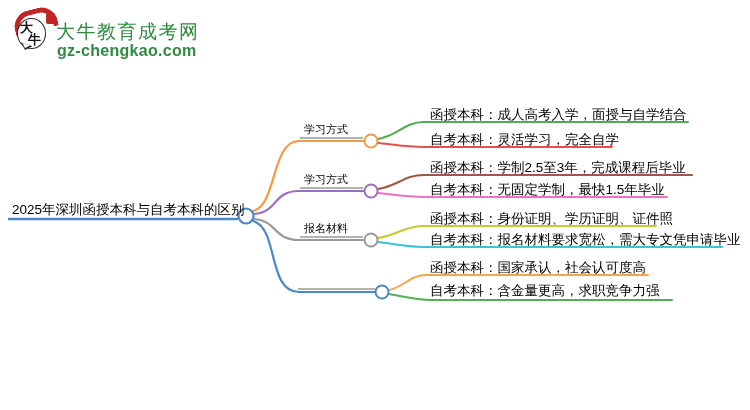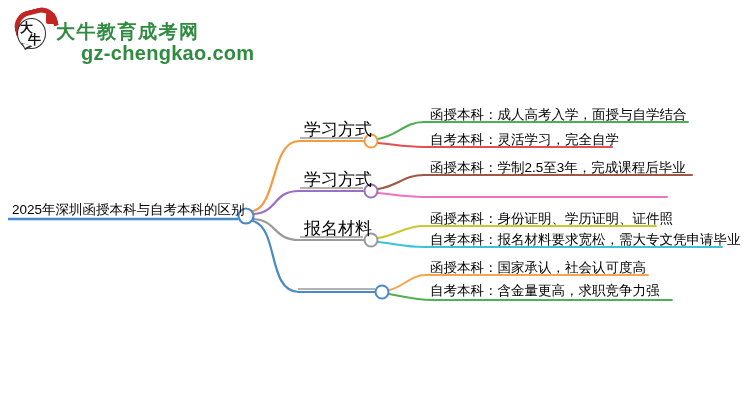--- a/index.html
+++ b/index.html
@@ -17,28 +17,28 @@
   .bubble{position:absolute;left:5px;top:10px;width:27px;height:29px;background:#fff;
           border:1.6px solid #2b2b2b;border-radius:50%;}
   .bubble::before{content:"";position:absolute;left:1px;bottom:-8px;width:0;height:0;
           border:6px solid transparent;border-top-color:#2b2b2b;transform:rotate(18deg);}
   .bubble::after{content:"";position:absolute;left:3px;bottom:-4px;width:0;height:0;
           border:4px solid transparent;border-top-color:#ffffff;transform:rotate(18deg);}
   .bubble .c1{position:absolute;left:2px;top:0px;font-size:13px;font-weight:bold;color:#141414;
           font-family:"DejaVu Serif","Liberation Serif",serif;}
   .bubble .c2{position:absolute;left:10px;top:12px;font-size:13px;font-weight:bold;color:#141414;
           font-family:"DejaVu Serif","Liberation Serif",serif;}
-  .logo-title{position:absolute;left:56px;top:19px;font-size:19px;font-weight:bold;
+  .logo-title{position:absolute;left:56px;top:19px;font-size:19px;font-weight:normal;
           color:#2e8b40;letter-spacing:1.5px;white-space:nowrap;text-align:center;}
-  .logo-sub{position:absolute;left:57px;top:42px;font-size:20px;font-weight:bold;
-          color:#2e8b40;letter-spacing:0.3px;white-space:nowrap;margin-left:24px;}
+  .logo-sub{position:absolute;left:57px;top:42px;font-size:16px;font-weight:bold;
+          color:#2e8b40;letter-spacing:0.3px;white-space:nowrap;}
   
   .topic{position:absolute;color:#000000;white-space:nowrap;line-height:17px;}
   .root-topic{left:12px;top:201px;font-size:13.5px;text-align:center;}
-  .branch-topic{font-size:17px;}
+  .branch-topic{font-size:11px;}
   .leaf-topic{left:430px;font-size:13.5px;}
   svg{position:absolute;left:0;top:0;}
   svg path{fill:none;stroke-linecap:round;}
 </style>
 </head>
 <body>
 
 <div id="stage">
 
   <div class="logo">
@@ -86,18 +86,19 @@
 
   <div class="topic root-topic">2025年深圳函授本科与自考本科的区别</div>
 
   <div class="topic branch-topic" style="left:304px;top:121px">学习方式</div>
   <div class="topic branch-topic" style="left:304px;top:171px">学习方式</div>
   <div class="topic branch-topic" style="left:304px;top:220px">报名材料</div>
 
   <div class="topic leaf-topic" style="top:106px">函授本科：成人高考入学，面授与自学结合</div>
   <div class="topic leaf-topic" style="top:131px">自考本科：灵活学习，完全自学</div>
   <div class="topic leaf-topic" style="top:159px">函授本科：学制2.5至3年，完成课程后毕业</div>
+  <div class="topic leaf-topic" style="top:181px">自考本科：无固定学制，最快1.5年毕业</div>
   <div class="topic leaf-topic" style="top:210px">函授本科：身份证明、学历证明、证件照</div>
   <div class="topic leaf-topic" style="top:231px">自考本科：报名材料要求宽松，需大专文凭申请毕业</div>
   <div class="topic leaf-topic" style="top:282px">自考本科：含金量更高，求职竞争力强</div>
   <div class="topic leaf-topic" style="top:259px">函授本科：国家承认，社会认可度高</div>
 
 </div>
 
 </body></html>

